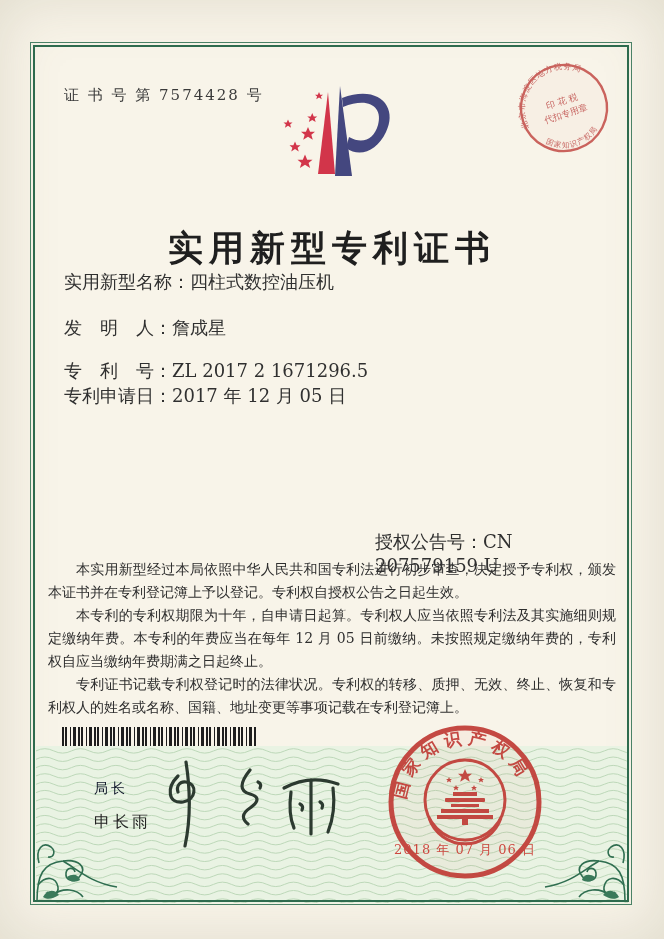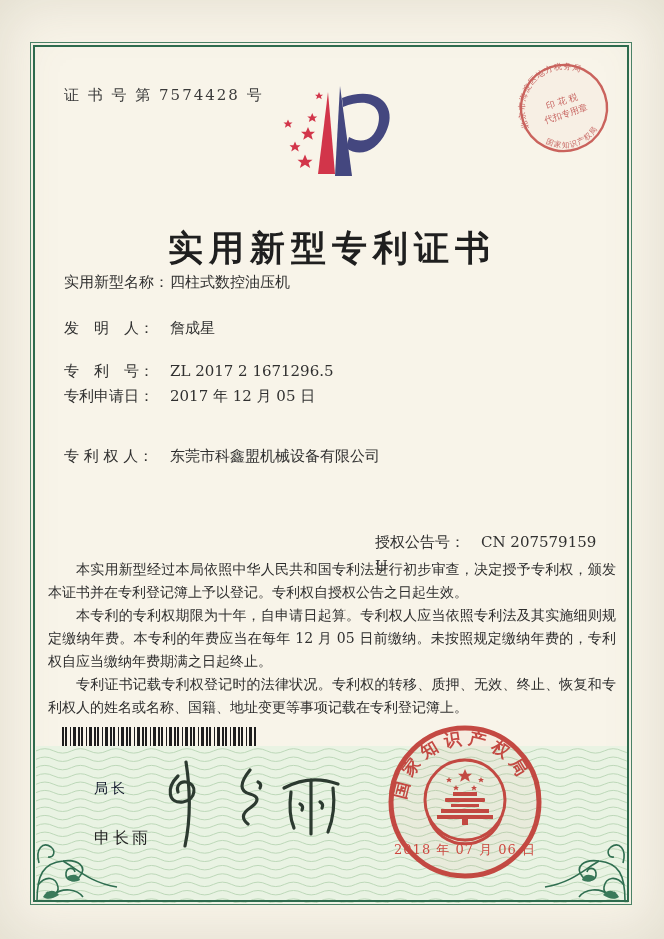--- a/index.html
+++ b/index.html
@@ -12,32 +12,32 @@
   .frame-outer{position:absolute;left:30px;top:42px;right:32px;bottom:34px;border:1px solid #4a8266;}
   .frame-inner{position:absolute;left:2px;top:2px;right:2px;bottom:2px;border:2px solid #2e6b4e;}
   .green-band{position:absolute;left:36px;top:746px;width:592px;height:157px;background:#e9f3e3;}
   .green-band svg{display:block;width:100%;height:100%;}
   .green-band path{fill:none;stroke:#bcd7b8;stroke-width:1;}
   .cert-no{position:absolute;left:64px;top:86px;font-size:15px;letter-spacing:2px;color:#3a3a3a;}
   .logo{position:absolute;left:282px;top:84px;}
   .tax-stamp{position:absolute;left:516px;top:60px;transform:rotate(-18deg);opacity:.88;}
   .doc-title{position:absolute;left:0;top:180px;width:100%;text-align:center;
     font-size:35px;font-weight:700;letter-spacing:6px;color:#1f1f1f;margin-top:45px;}
-  .field{position:absolute;left:64px;width:546px;font-size:15px;color:#303030;line-height:24px;}
+  .field{position:absolute;left:64px;width:546px;font-size:18px;color:#303030;line-height:24px;}
   .lbl{display:inline-block;min-width:106px;white-space:pre;vertical-align:top;}
   .field.addr{display:flex;}
   .field.addr .val{width:436px;}
   .f1{top:270px}.f2{top:316px}.f3{top:359px}.f4{top:384px}.f5{top:444px}.f6{top:486px}.f7{top:530px}
   .pair2{position:absolute;left:311px;top:0;}
   .paras{position:absolute;left:48px;top:558px;width:568px;}
   .paras p{margin:0;text-indent:2em;font-size:14px;line-height:23px;text-align:justify;color:#2e2e2e;}
   .barcode{position:absolute;left:62px;top:727px;width:194px;height:19px;
     background:repeating-linear-gradient(90deg,#1e1e1e 0 2px,transparent 2px 3px,#1e1e1e 3px 5px,transparent 5px 8px,#1e1e1e 8px 9px,transparent 9px 11px,#1e1e1e 11px 14px,transparent 14px 16px);}
   .sig-title{position:absolute;left:94px;top:780px;font-size:14px;color:#0f172a;letter-spacing:3px;}
-  .sig-name{position:absolute;left:94px;top:812px;font-size:16px;color:#242424;letter-spacing:3px;margin-top:16px;}
+  .sig-name{position:absolute;left:94px;top:812px;font-size:16px;color:#242424;letter-spacing:3px;}
   .sig-ink{position:absolute;left:150px;top:752px;}
   .sig-ink path{fill:none;stroke:#2c3a30;stroke-width:3.2;stroke-linecap:round;}
   .cnipa-seal{position:absolute;left:385px;top:722px;opacity:.92;}
   .ornament{position:absolute;bottom:36px;}
   .ornament path{fill:none;stroke:#2f6e50;stroke-width:1.6;}
   .ornament .leaf{fill:#3a7a5a;stroke:none;}
   .orn-left{left:33px;}
   .orn-right{right:35px;transform:scaleX(-1);}
   .footer{position:absolute;left:0;top:884px;width:600px;text-align:center;font-size:13px;color:#33413a;letter-spacing:1px;}
   .seal-red{fill:#c03b35;}
@@ -134,23 +134,20 @@
     <span class="lbl">实用新型名称：</span><span class="val">四柱式数控油压机</span>
   </div>
   <div class="field f2">
     <span class="lbl">发　明　人：</span><span class="val">詹成星</span>
   </div>
   <div class="field f3">
     <span class="lbl">专　利　号：</span><span class="val">ZL 2017 2 1671296.5</span>
   </div>
   <div class="field f4">
     <span class="lbl">专利申请日：</span><span class="val">2017 年 12 月 05 日</span>
-  </div>
-  <div class="field f5">
-    <span class="lbl">专 利 权 人：</span><span class="val">东莞市科鑫盟机械设备有限公司</span>
   </div>
   <div class="field f7">
     <span class="pair2"><span class="lbl">授权公告号：</span><span class="val">CN 207579159 U</span></span>
   </div>
 
   <div class="paras">
     <p>本实用新型经过本局依照中华人民共和国专利法进行初步审查，决定授予专利权，颁发本证书并在专利登记簿上予以登记。专利权自授权公告之日起生效。</p>
     <p>本专利的专利权期限为十年，自申请日起算。专利权人应当依照专利法及其实施细则规定缴纳年费。本专利的年费应当在每年 12 月 05 日前缴纳。未按照规定缴纳年费的，专利权自应当缴纳年费期满之日起终止。</p>
     <p>专利证书记载专利权登记时的法律状况。专利权的转移、质押、无效、终止、恢复和专利权人的姓名或名称、国籍、地址变更等事项记载在专利登记簿上。</p>
   </div>

